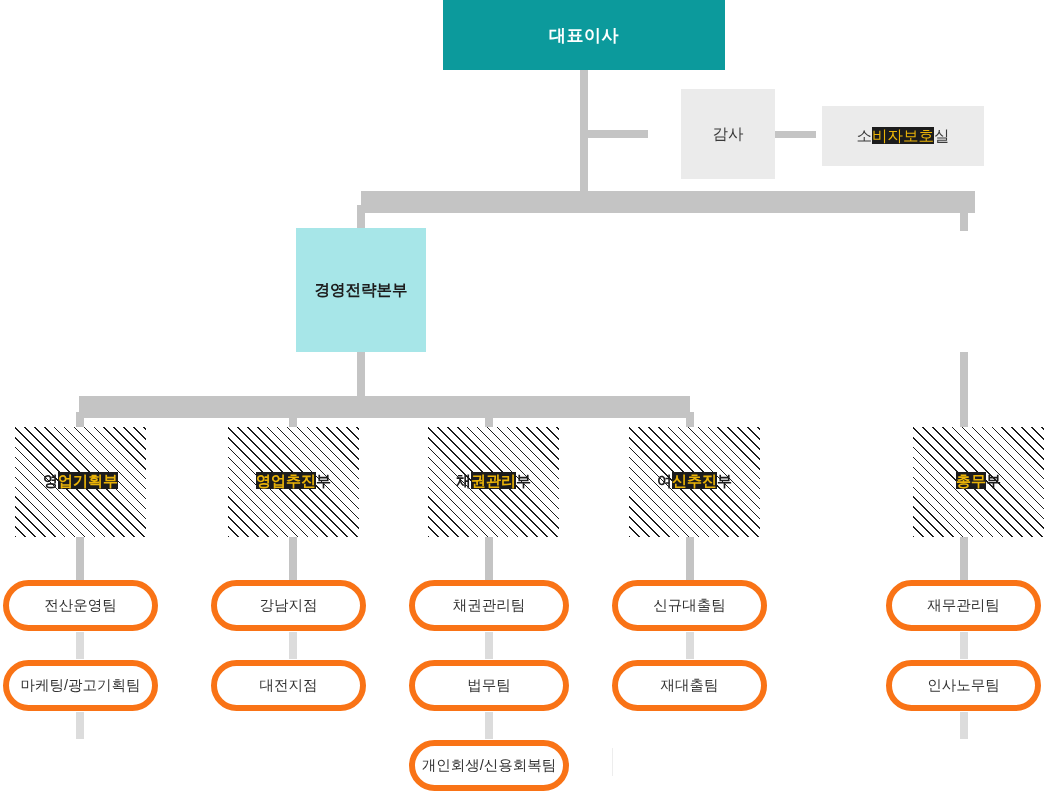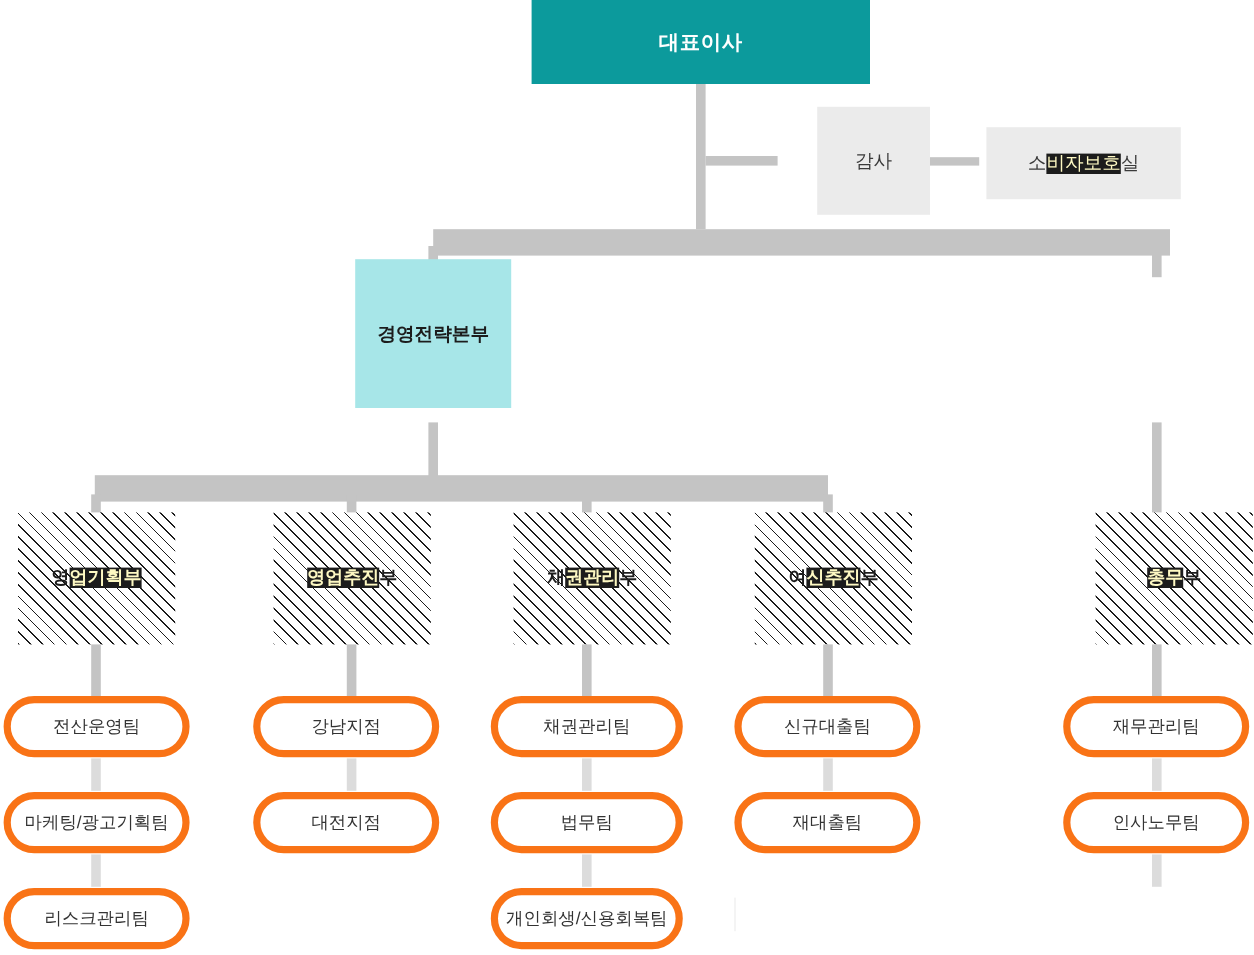--- a/index.html
+++ b/index.html
@@ -57,21 +57,21 @@
 
   
   .division-box {
     background: #a7e6e8;
     color: #1c1c1c;
     font-size: 15.5px;
     font-weight: bold;
     width: 130px;
     height: 124px;
   }
-  .div-strategy { left: 296px; top: 216px; }
+  .div-strategy { left: 296px; top: 228px; }
   .div-support  { left: 899px; top: 228px; }
 
   
   .hatch-box {
     width: 131px;
     height: 110px;
     background-color: #ffffff;
     background-image: repeating-linear-gradient(
         45deg,
         #1c1c1c 0px, #1c1c1c 1px,
@@ -80,21 +80,21 @@
     font-size: 15px;
     font-weight: bold;
   }
   .hatch-box .lbl {
     display: inline-block;
     padding: 1px 0 2px 0;
   }
   
   .sel {
     background: #1c1c1c;
-    color: #fef9c3;
+    color: #eab308;
   }
 
   .hb1 { left: 15px;  top: 427px; }
   .hb2 { left: 228px; top: 427px; }
   .hb3 { left: 428px; top: 427px; }
   .hb4 { left: 629px; top: 427px; }
   .hb5 { left: 913px; top: 427px; }
 
   
   .pill {
@@ -203,23 +203,20 @@
   <div class="conn-light" style="left:686px; top:632px; width:8px; height:27px;"></div>
   <div class="conn-light" style="left:960px; top:632px; width:8px; height:27px;"></div>
   <div class="conn-light" style="left:960px; top:712px; width:8px; height:27px;"></div>
 
   <div class="node pill pill-w-narrow" style="left:3px; top:580px;">
     <span>전산운영팀</span>
   </div>
   <div class="node pill pill-w-narrow" style="left:3px; top:660px;">
     <span>마케팅/광고기획팀</span>
   </div>
-  <div class="node pill pill-w-narrow" style="left:3px; top:740px;">
-    <span>리스크관리팀</span>
-  </div>
 
   <div class="node pill pill-w-narrow" style="left:211px; top:580px;">
     <span>강남지점</span>
   </div>
   <div class="node pill pill-w-narrow" style="left:211px; top:660px;">
     <span>대전지점</span>
   </div>
 
   <div class="node pill pill-w-wide" style="left:409px; top:580px;">
     <span>채권관리팀</span>

